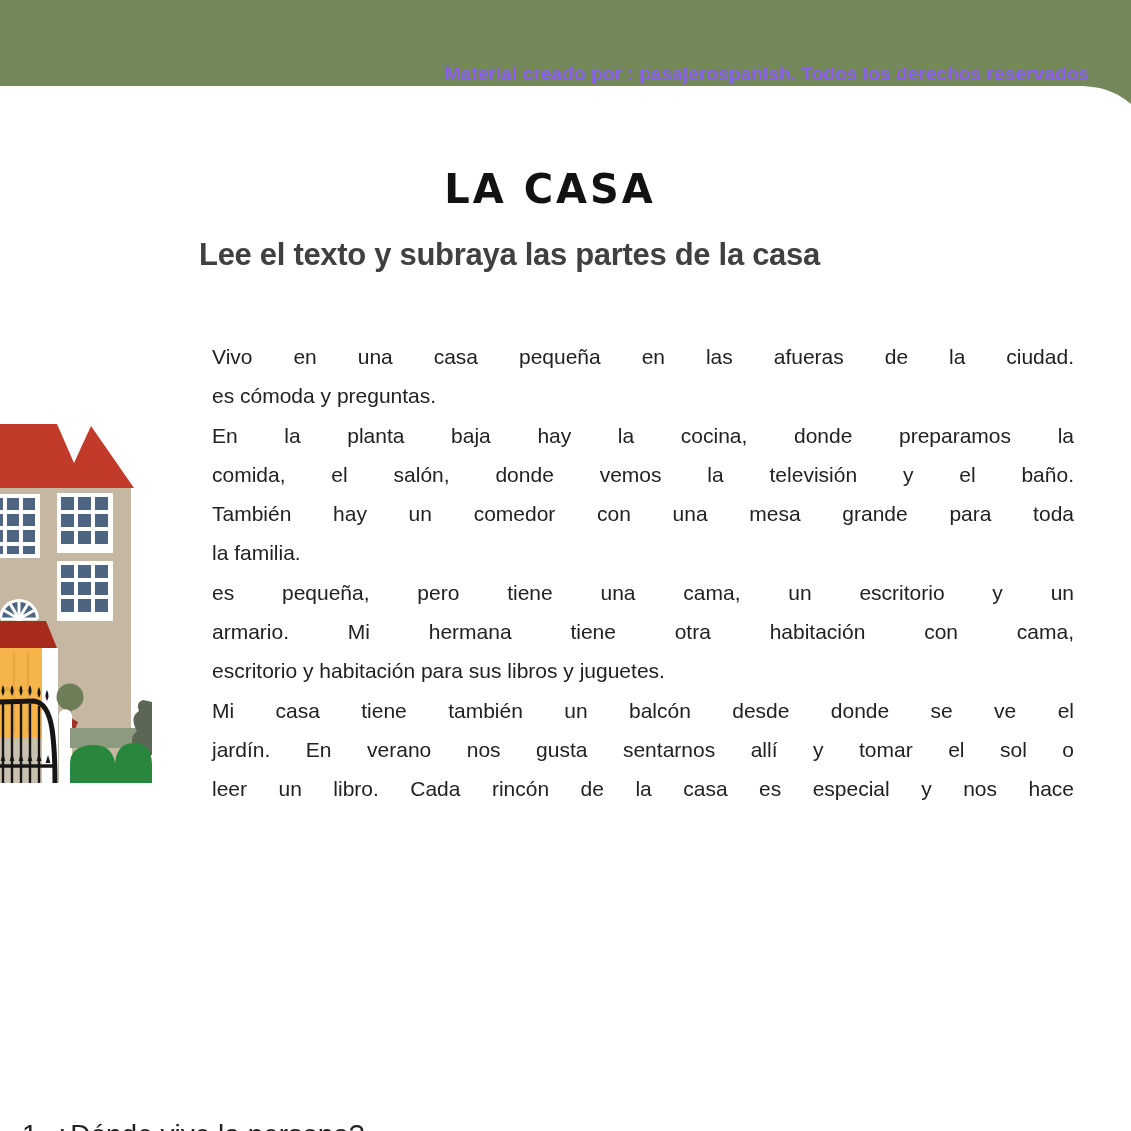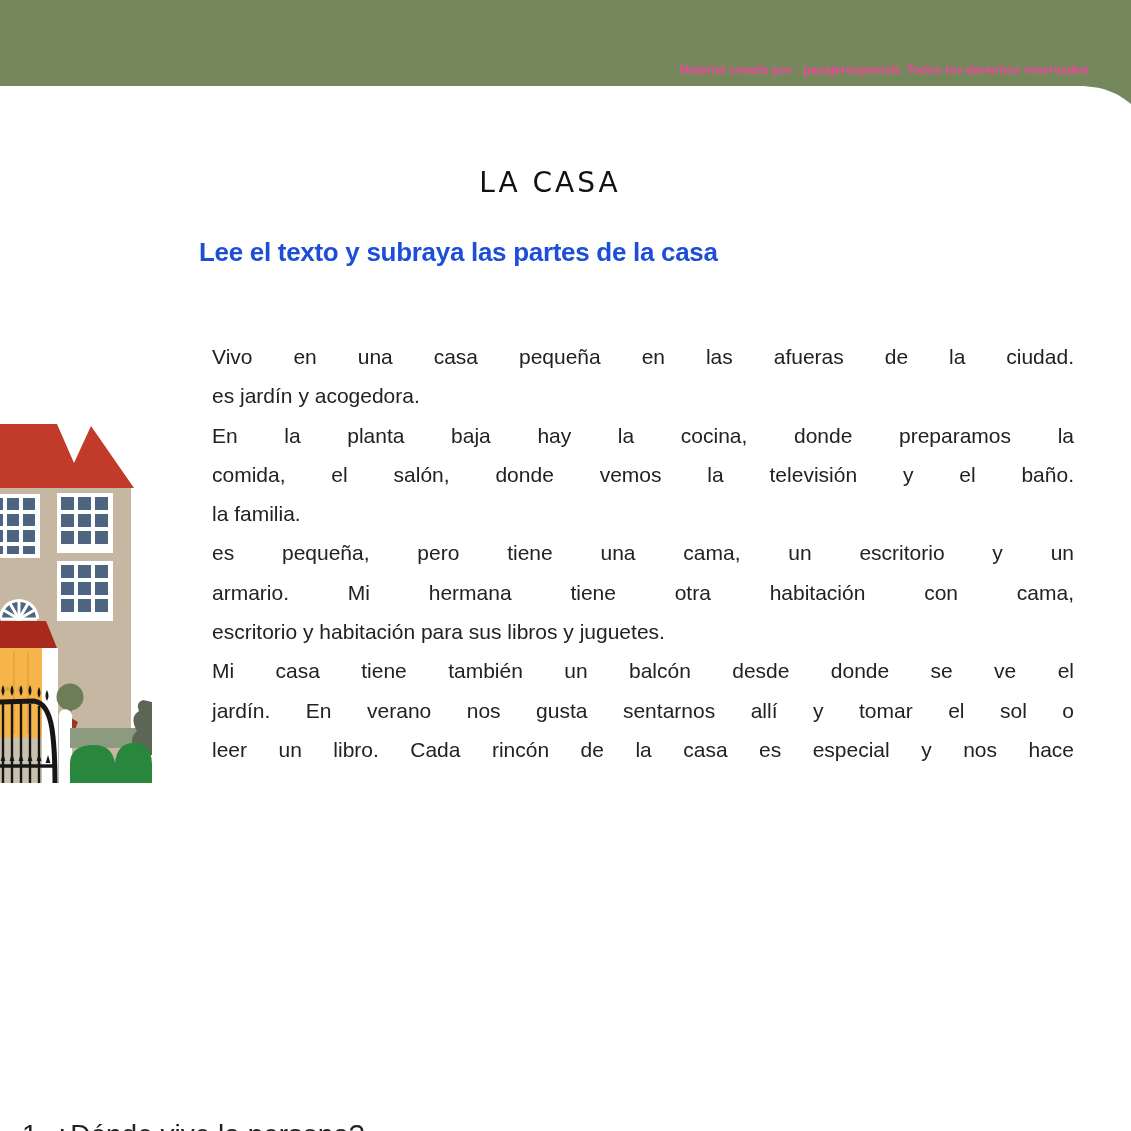--- a/index.html
+++ b/index.html
@@ -4,31 +4,31 @@
 <style>
   html,body{margin:0;padding:0;background:#ffffff;}
   #page{
     position:relative;width:1131px;height:1131px;overflow:hidden;
     background:#ffffff;font-family:"Liberation Sans",sans-serif;color:#1d1d1b;
   }
   
   #header-bar{position:absolute;top:0;left:0;width:1131px;height:106px;}
   #header-copy{
     position:absolute;top:63px;right:42px;
-    font-size:12px;font-weight:bold;color:#ec4899;letter-spacing:.1px;
+    font-size:19px;font-weight:bold;color:#8b5cf6;letter-spacing:.1px;
   }
   
   #main-title{
     position:absolute;top:166px;left:0;width:1100px;text-align:center;
-    font-family:"DejaVu Sans",sans-serif;font-weight:400;font-size:28px;
+    font-family:"DejaVu Sans",sans-serif;font-weight:700;font-size:40px;
     letter-spacing:3px;color:#121212;
   }
   #subtitle{
     position:absolute;top:237px;left:199px;
-    font-size:26px;font-weight:bold;letter-spacing:-.3px;color:#1d4ed8;
+    font-size:31px;font-weight:bold;letter-spacing:-.3px;color:#404040;
   }
   
   #reading-text{
     position:absolute;top:337px;left:212px;width:862px;
     font-size:21px;line-height:39.3px;color:#222220;
   }
   #reading-text p{margin:0;}
   .line{text-align:justify;}
   .line.j{text-align-last:justify;}
   
@@ -54,26 +54,27 @@
   </svg>
   <div id="header-copy">Material creado por : pasajerospanish. Todos los derechos reservados</div>
 
   <div id="main-title">LA CASA</div>
   <div id="subtitle">Lee el texto y subraya las partes de la casa</div>
 
   <div id="reading-text">
     <p>
       </p>
       <div class="line j">Vivo en una casa pequeña en las afueras de la ciudad.</div>
-      <div class="line">es jardín y acogedora.</div>
+      <div class="line">es cómoda y preguntas.</div>
     <p></p>
     <p>
       </p>
       <div class="line j">En la planta baja hay la cocina, donde preparamos la</div>
       <div class="line j">comida, el salón, donde vemos la televisión y el baño.</div>
+      <div class="line j">También hay un comedor con una mesa grande para toda</div>
       <div class="line">la familia.</div>
     <p></p>
     <p>
       </p>
       <div class="line j">es pequeña, pero tiene una cama, un escritorio y un</div>
       <div class="line j">armario. Mi hermana tiene otra habitación con cama,</div>
       <div class="line">escritorio y habitación para sus libros y juguetes.</div>
     <p></p>
     <p>
       </p>

